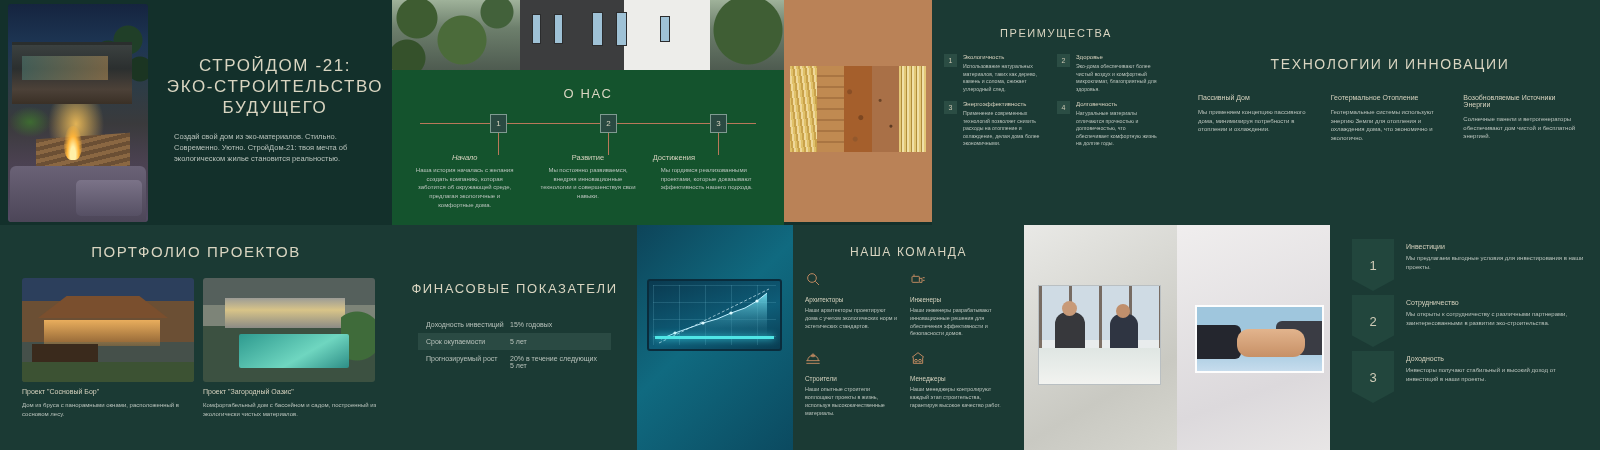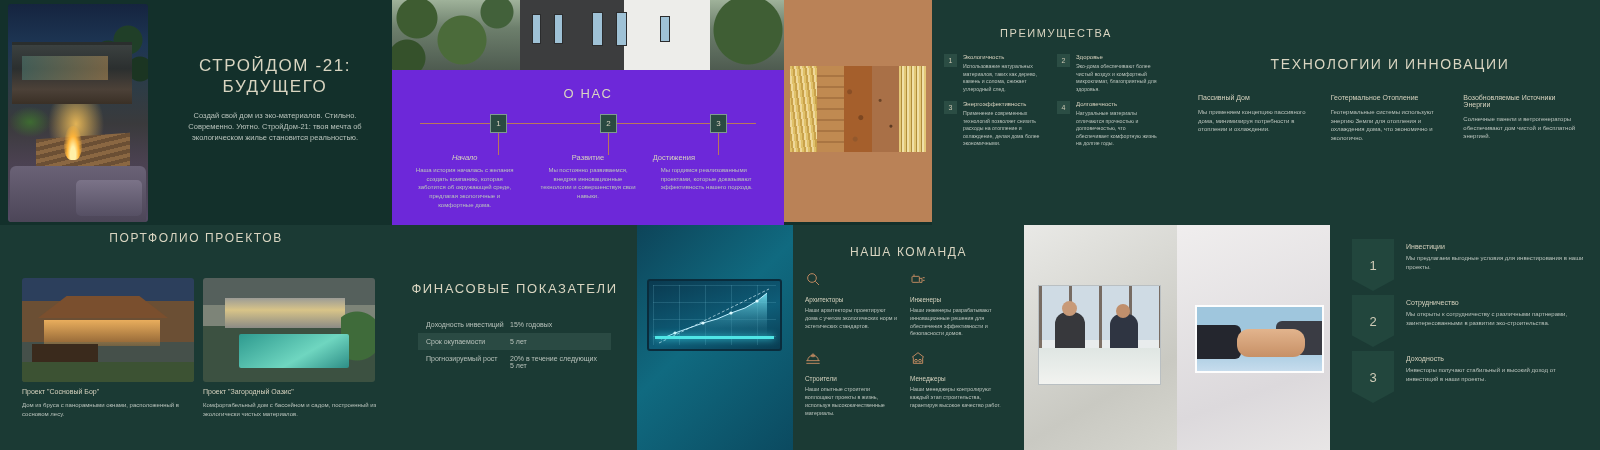--- a/index.html
+++ b/index.html
@@ -170,39 +170,40 @@
     <div class="plants"></div>
     <div class="deck"></div>
     <div class="fire"></div>
     <div class="sofa"></div>
     <div class="sofa2"></div>
   </div>
 
   <div class="panel" style="left:160px; top:55px; width:230px; height:120px;">
     <div class="ttl" style="font-size:17px; line-height:21px;">
       <div>СТРОЙДОМ -21:</div>
+      <div>ЭКО-СТРОИТЕЛЬСТВО</div>
       <div>БУДУЩЕГО</div>
     </div>
-    <div style="margin-top:14px; font-size:7.5px; text-align:center; padding:0 14px;" class="body-t">Создай свой дом из эко-материалов. Стильно. Современно. Уютно. СтройДом-21: твоя мечта об экологическом жилье становится реальностью.</div>
+    <div style="margin-top:14px; font-size:7.5px; text-align:left; padding:0 14px;" class="body-t">Создай свой дом из эко-материалов. Стильно. Современно. Уютно. СтройДом-21: твоя мечта об экологическом жилье становится реальностью.</div>
   </div>
 
   <div class="panel house-strip">
     <div class="bg"></div>
     <div class="foliage"></div>
     <div class="bld">
       <div class="win" style="left:12px; top:14px; width:9px; height:30px;"></div>
       <div class="win" style="left:34px; top:14px; width:9px; height:30px;"></div>
       <div class="win" style="left:72px; top:12px; width:11px; height:34px;"></div>
       <div class="win" style="left:96px; top:12px; width:11px; height:34px;"></div>
       <div class="win" style="left:140px; top:16px; width:10px; height:26px;"></div>
     </div>
     <div class="r-foliage"></div>
   </div>
 
-  <div class="panel" style="left:392px; top:70px; width:392px; height:155px; background:#6d28d9;">
+  <div class="panel" style="left:392px; top:70px; width:392px; height:155px; background:#14532d;">
     <div class="ttl" style="font-size:13px; margin-top:16px;">О НАС</div>
 
     <div style="position:relative; margin:22px 28px 0 28px; height:16px;">
       <div class="tl-line"></div>
       <div class="tl-node" style="left:70px;">1</div>
       <div class="tl-stem" style="left:78px;"></div>
       <div class="tl-node" style="left:180px;">2</div>
       <div class="tl-stem" style="left:188px;"></div>
       <div class="tl-node" style="left:290px;">3</div>
       <div class="tl-stem" style="left:298px;"></div>
@@ -282,21 +283,21 @@
         <div class="body-t" style="font-size:6px; margin-top:7px;">Геотермальные системы используют энергию Земли для отопления и охлаждения дома, что экономично и экологично.</div>
       </div>
       <div style="flex:1;">
         <div class="head-s" style="font-size:7px;">Возобновляемые Источники Энергии</div>
         <div class="body-t" style="font-size:6px; margin-top:7px;">Солнечные панели и ветрогенераторы обеспечивают дом чистой и бесплатной энергией.</div>
       </div>
     </div>
   </div>
 
   <div class="panel" style="left:0; top:225px; width:392px; height:225px; background:#1b3a34;">
-    <div class="ttl" style="font-size:12px; margin-top:6px;">ПОРТФОЛИО ПРОЕКТОВ</div>
+    <div class="ttl" style="font-size:15px; margin-top:18px;">ПОРТФОЛИО ПРОЕКТОВ</div>
   </div>
 
   <div class="pf pf1">
     <div class="roof"></div>
     <div class="glow"></div>
     <div class="gar"></div>
     <div class="lawn"></div>
   </div>
   <div class="pf pf2">
     <div class="slab"></div>

